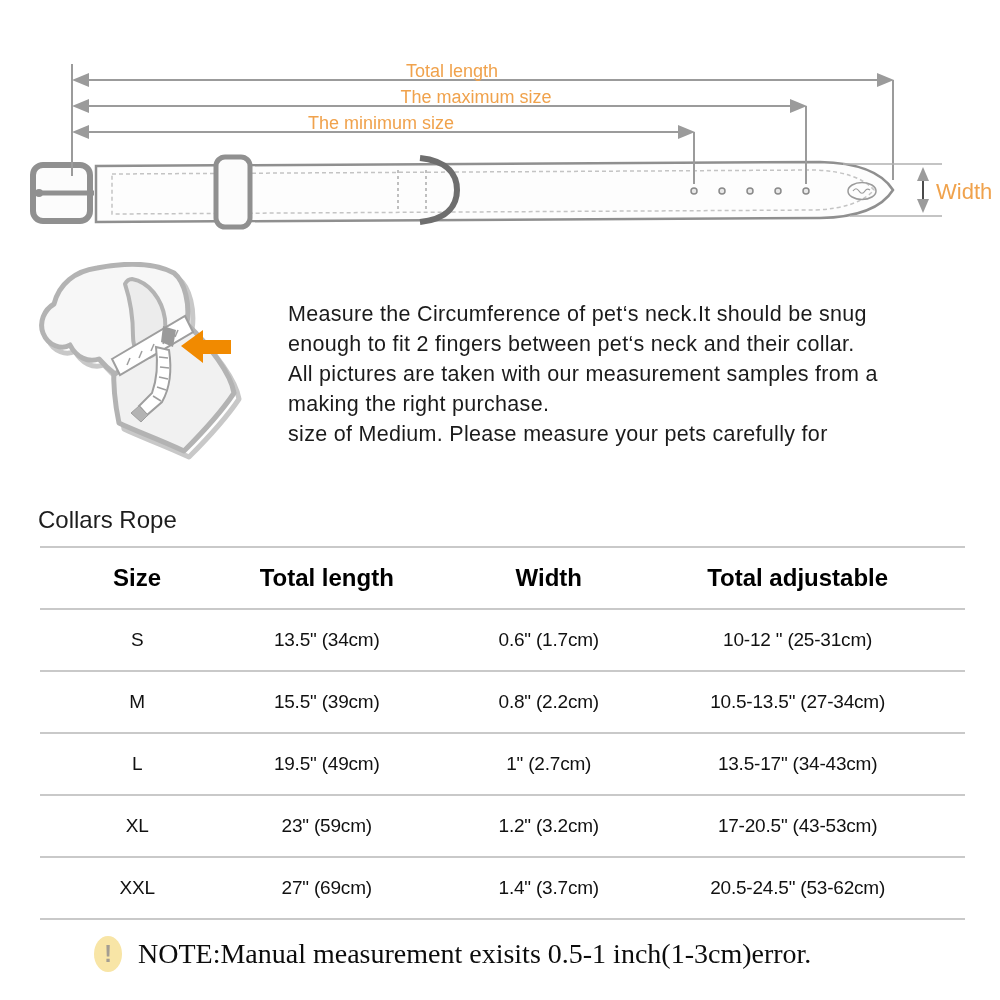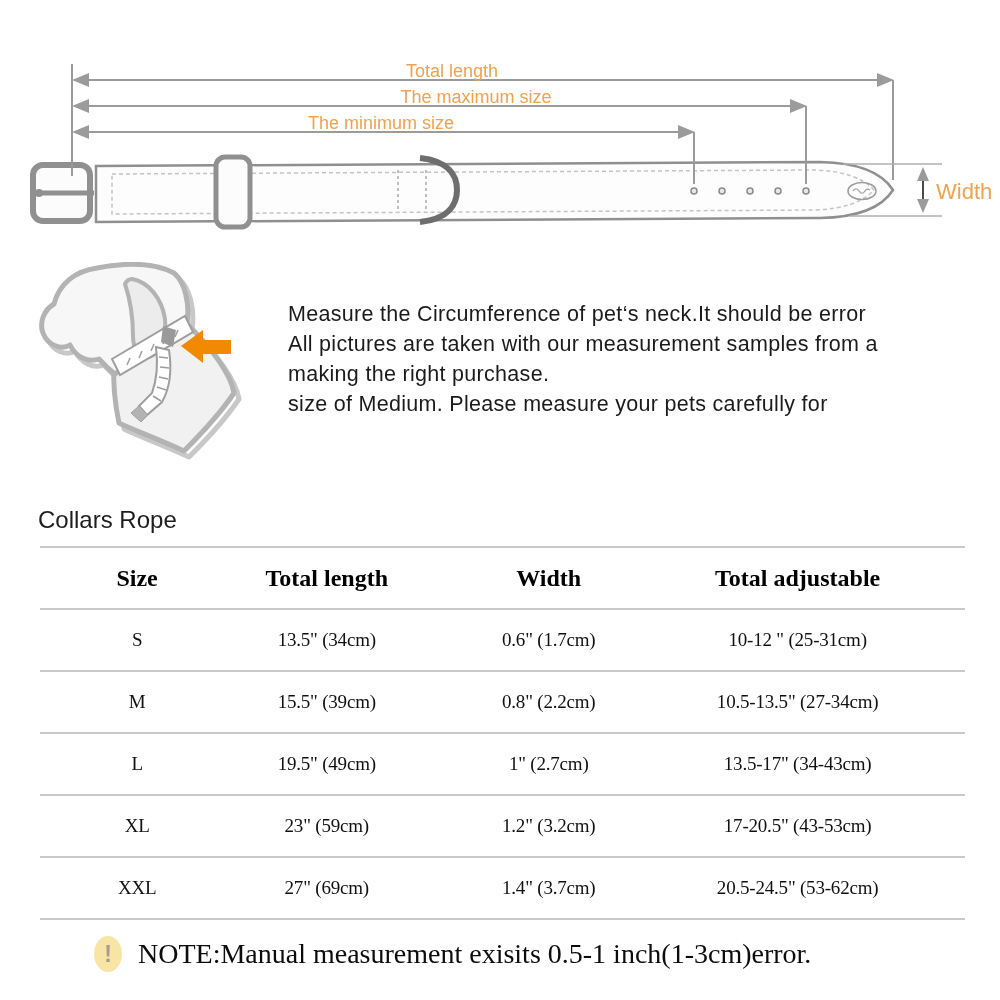--- a/index.html
+++ b/index.html
@@ -14,21 +14,21 @@
   .meas-label-width{fill:#f0a24c;font-size:22px;font-family:"Liberation Sans",sans-serif;}
   
   .instructions{
     left:288px;top:299px;width:660px;
     font-size:21.5px;line-height:30px;letter-spacing:.3px;color:#1b1b1b;
   }
   .instructions div{white-space:nowrap;}
   
   .table-title{left:38px;top:506px;font-size:24px;color:#1d1d1d;}
   .size-table-wrap{left:40px;top:546px;width:925px;}
-  table.size-table{width:100%;border-collapse:collapse;table-layout:fixed;font-family:Liberation Serif, serif;}
+  table.size-table{width:100%;border-collapse:collapse;table-layout:fixed;}
   table.size-table th{
     font-size:24px;font-weight:bold;color:#000;text-align:center;height:60px;padding:0;
   }
   table.size-table td{
     font-size:19px;color:#111;text-align:center;height:60px;padding:0;letter-spacing:-.2px;
   }
   table.size-table tr{border-bottom:2px solid #c9c9c9;}
   table.size-table thead tr{border-top:2px solid #c9c9c9;}
   table.size-table th:nth-child(4),table.size-table td:nth-child(4){padding-right:48px;}
   
@@ -139,21 +139,22 @@
         <line x1="122" y1="125" x2="131" y2="128"></line>
         <line x1="118" y1="134" x2="126" y2="139"></line>
       </g>
       <path d="M 104,144 L 113,153 L 106,160 L 96,151 Z" fill="#b3b3b3" stroke="#9e9e9e" stroke-width="1"></path>
     </g>
 
     <polygon points="146,84 168,68 168,78 196,78 196,92 168,92 168,101" fill="#f18a00"></polygon>
   </svg>
 
   <div class="abs instructions">
-    <div>Measure the Circumference of pet‘s neck.It should be error</div>
+    <div>Measure the Circumference of pet‘s neck.It should be snug</div>
+    <div>enough to fit 2 fingers between pet‘s neck and their collar.</div>
     <div>All pictures are taken with our measurement samples from a</div>
     <div>making the right purchase.</div>
     <div>size of Medium. Please measure your pets carefully for</div>
   </div>
 
   <div class="abs table-title">Collars Rope</div>
 
   <div class="abs size-table-wrap">
     <table class="size-table">
       <colgroup>

